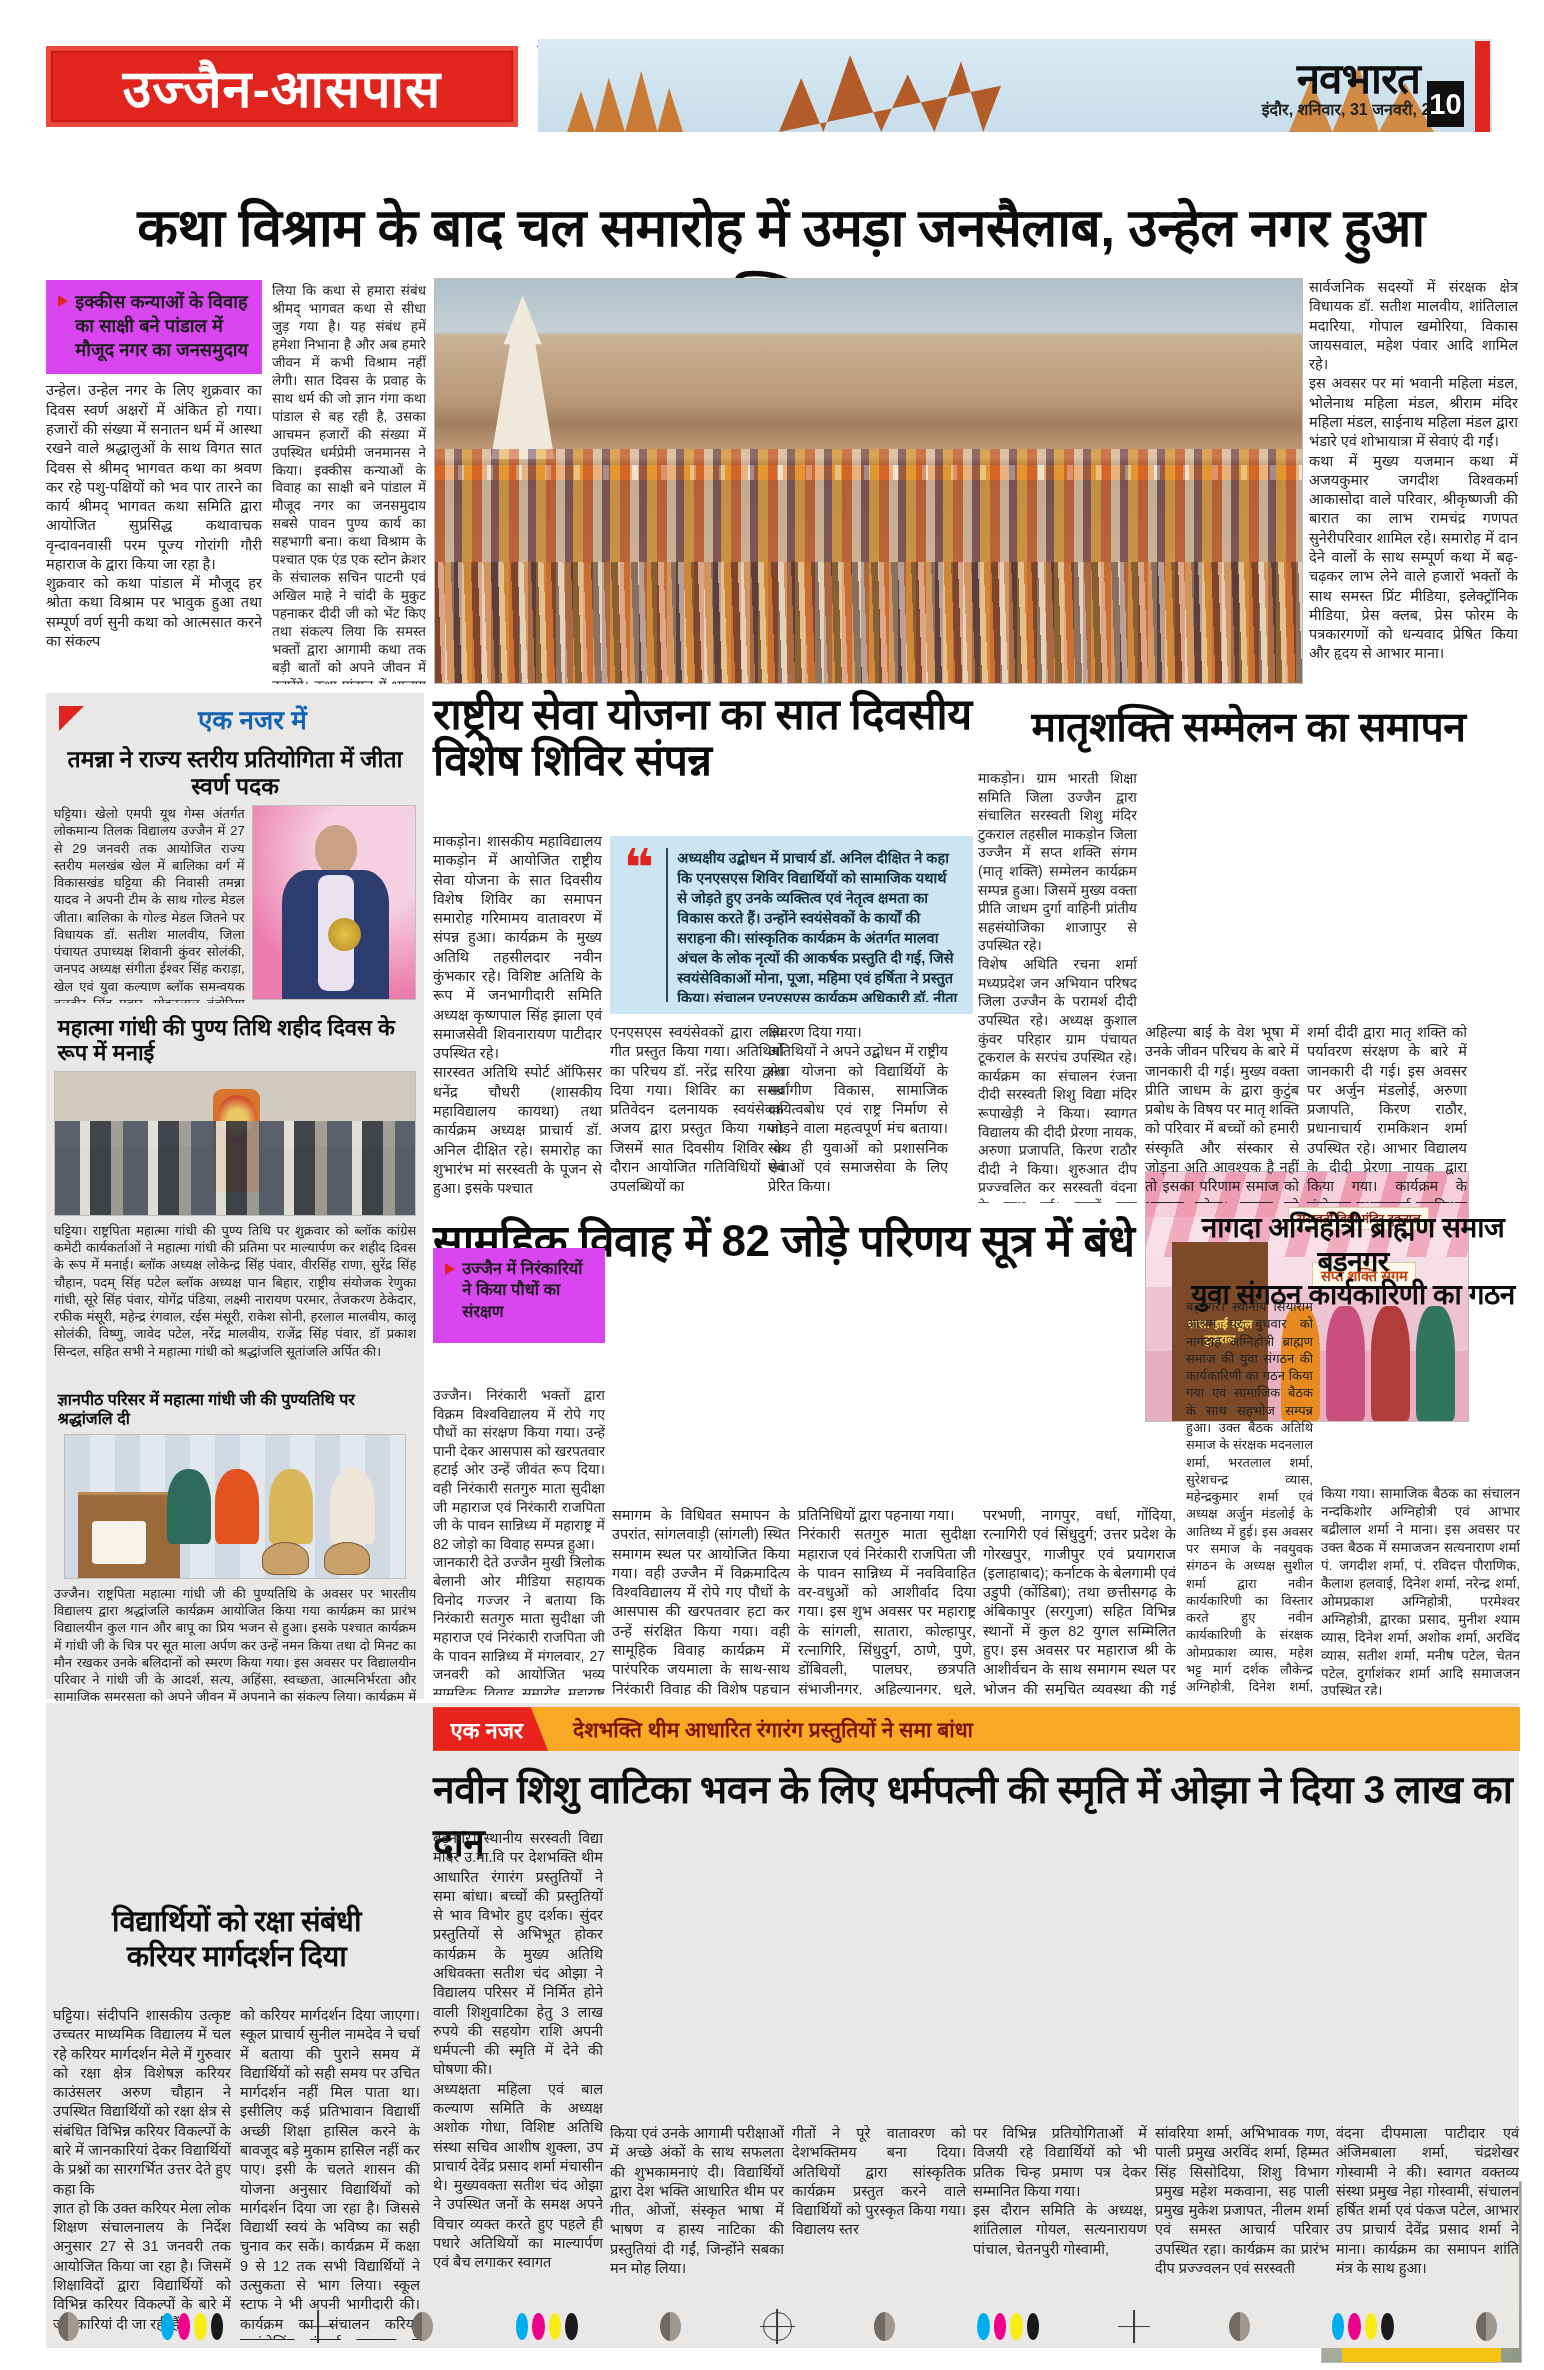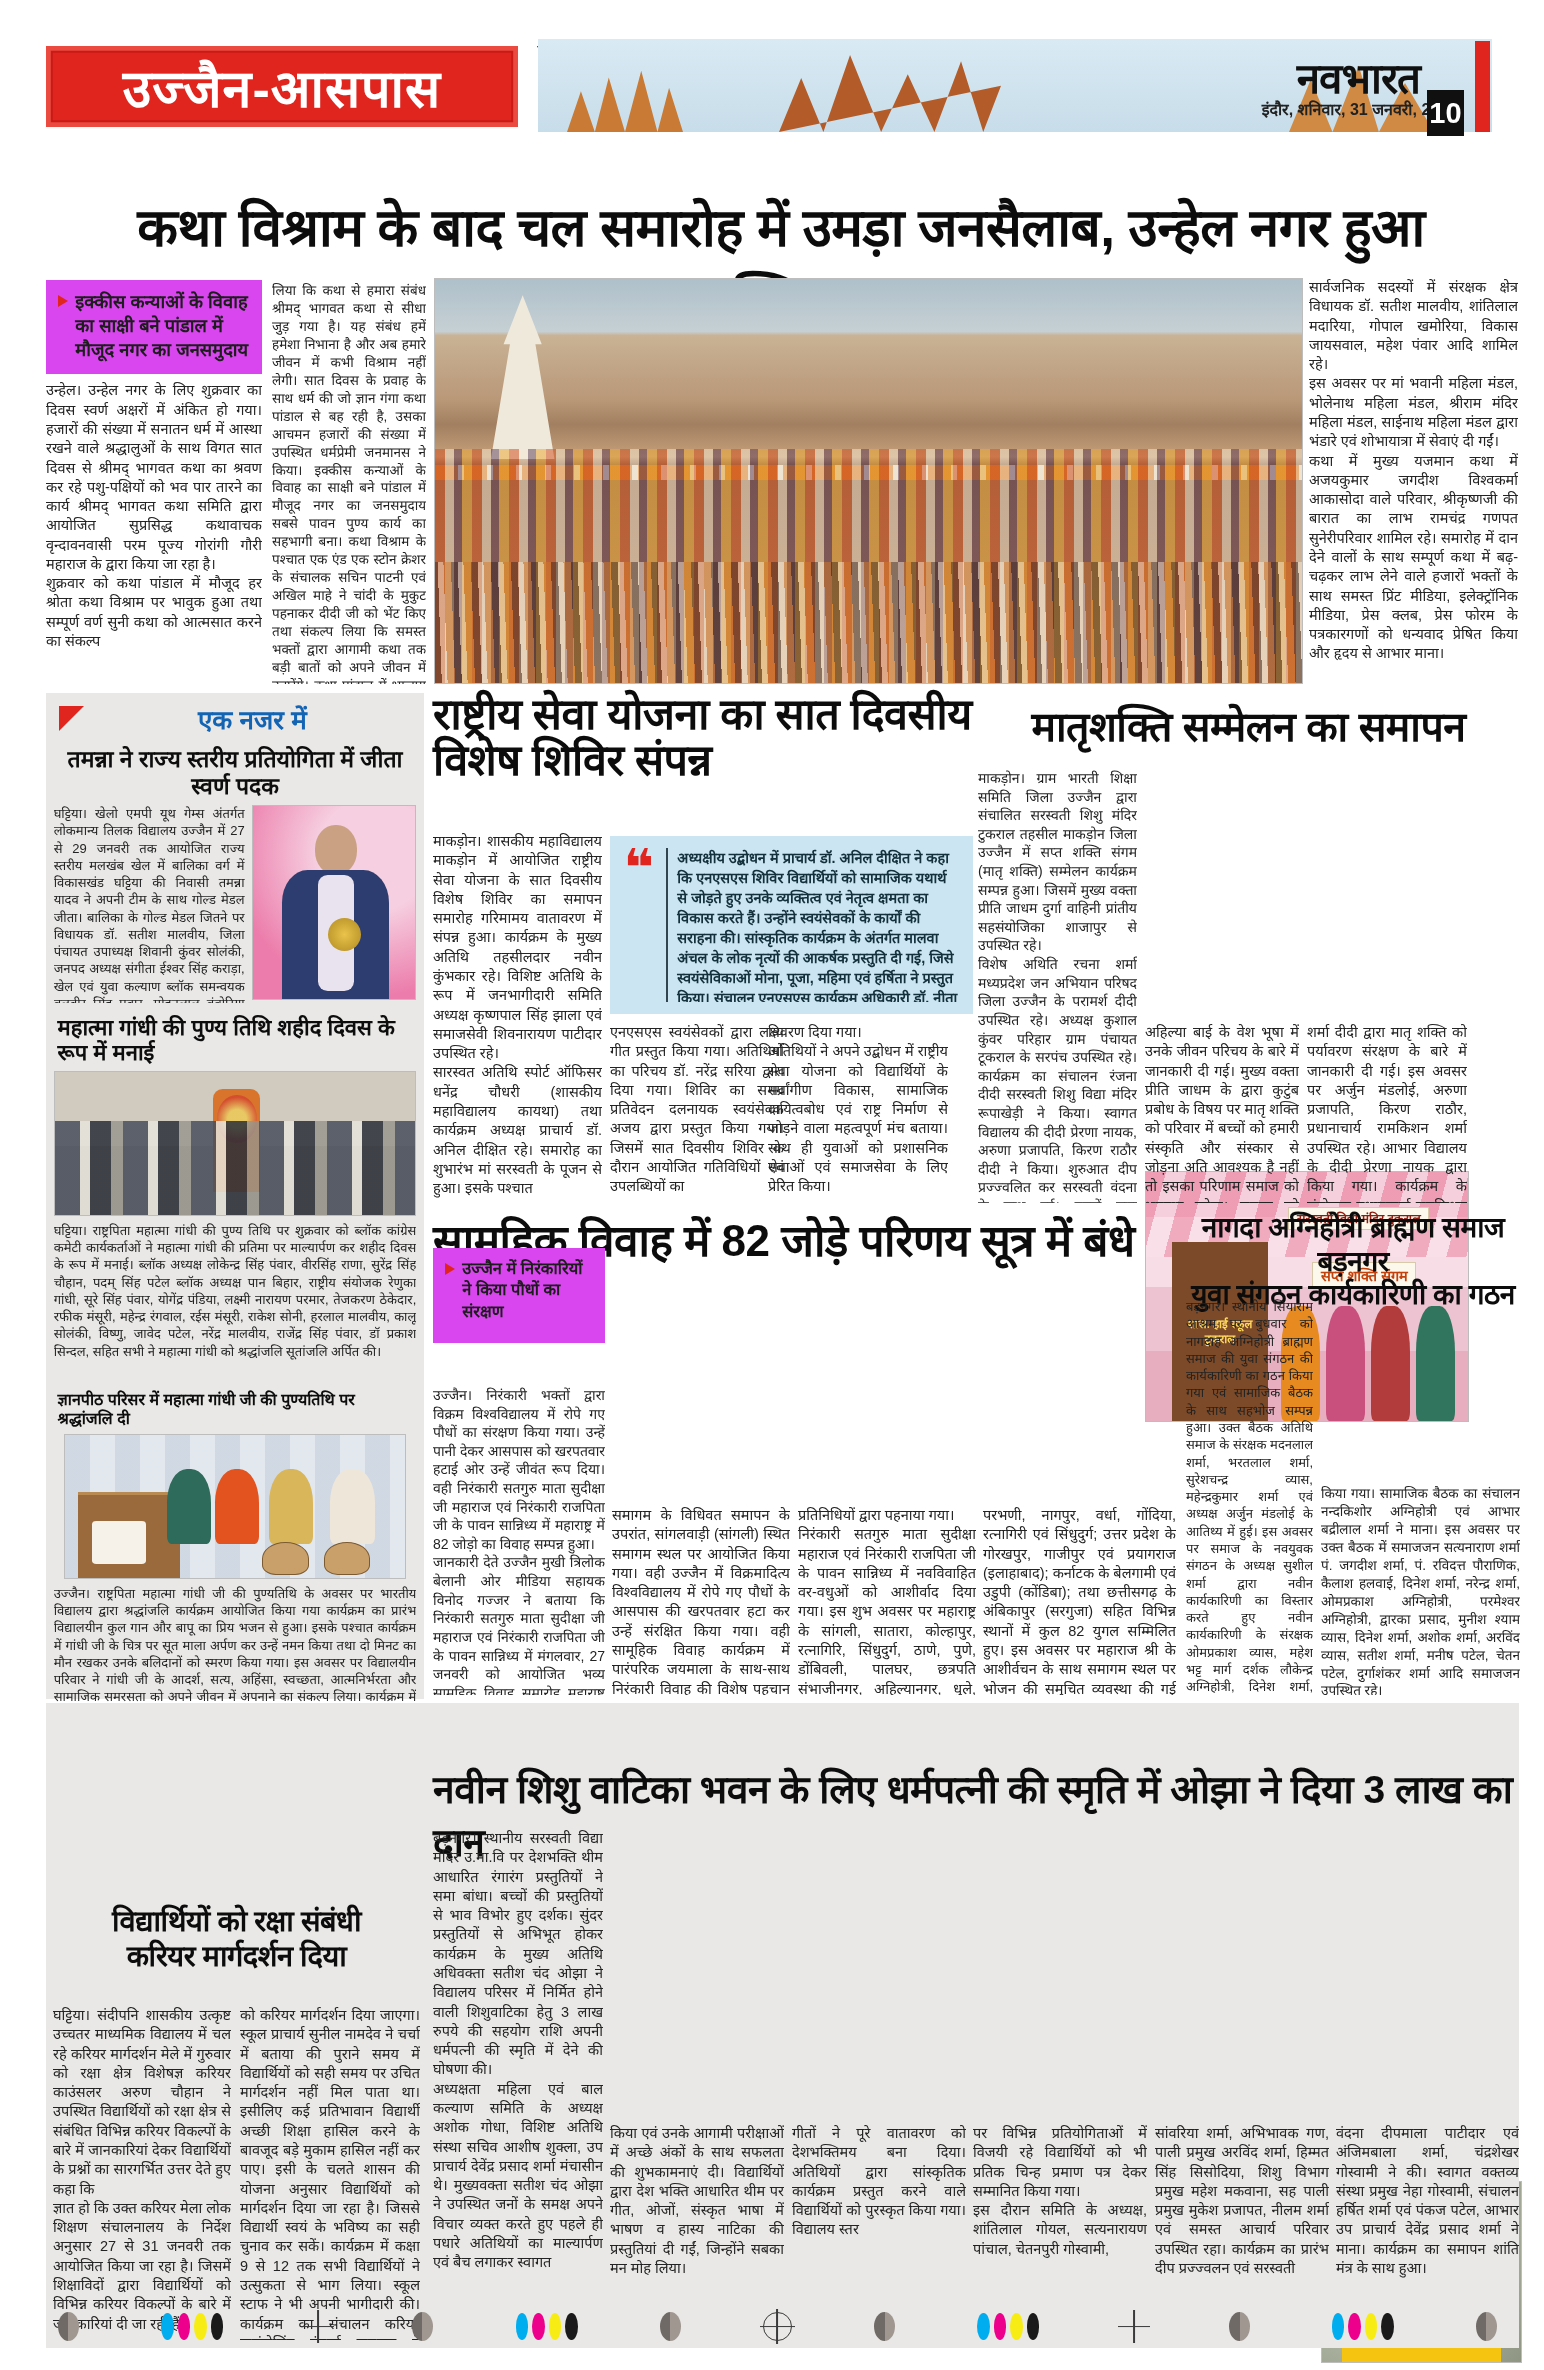--- a/index.html
+++ b/index.html
@@ -111,21 +111,21 @@
   <div class="abs tri" style="left:537px;top:46px;border-left:44px solid transparent;border-right:44px solid transparent;border-top:83px solid #141c22;"></div>
   <div class="abs tri" style="left:583px;top:46px;border-left:37px solid transparent;border-right:37px solid transparent;border-top:71px solid #f5a31d;"></div>
 
   <div class="abs header-panel" style="left:538px;top:39px;width:954px;height:93px;">
     <div class="temple t1"></div>
     <div class="temple t2"></div>
     <div class="temple t3"></div>
   </div>
   <div class="abs paper-name" style="left:1246px;top:48px;width:174px;">नवभारत</div>
   <div class="abs dateline" style="left:1163px;top:98px;width:294px;">इंदौर, शनिवार, 31 जनवरी, 2026</div>
-  <div class="abs page-box" style="left:1427px;top:90px;width:37px;height:46px;">
+  <div class="abs page-box" style="left:1427px;top:81px;width:37px;height:46px;">
     <span>10</span>
   </div>
   <div class="abs red-bar" style="left:1475px;top:41px;width:14.5px;height:91px;"></div>
 
   <div class="abs headline center" style="left:46px;top:189px;width:1470px;font-size:53px;">कथा विश्राम के बाद चल समारोह में उमड़ा जनसैलाब, उन्हेल नगर हुआ भक्तिमय</div>
 
   <div class="abs" style="left:46px;top:280px;width:216px;height:406px;">
     <div class="hl-box">
       <span class="mark-tri"></span>
       <p>इक्कीस कन्याओं के विवाह का साक्षी बने पांडाल में मौजूद नगर का जनसमुदाय</p>
@@ -245,20 +245,24 @@
   <div class="abs body-text" style="left:1321px;top:1485px;width:199px;height:210px;font-size:13.5px;">किया गया। सामाजिक बैठक का संचालन नन्दकिशोर अग्निहोत्री एवं आभार बद्रीलाल शर्मा ने माना। इस अवसर पर उक्त बैठक में समाजजन सत्यनाराण शर्मा पं. जगदीश शर्मा, पं. रविदत्त पौराणिक, कैलाश हलवाई, दिनेश शर्मा, नरेन्द्र शर्मा, ओमप्रकाश अग्निहोत्री, परमेश्वर अग्निहोत्री, द्वारका प्रसाद, मुनीश श्याम व्यास, दिनेश शर्मा, अशोक शर्मा, अरविंद व्यास, सतीश शर्मा, मनीष पटेल, चेतन पटेल, दुर्गाशंकर शर्मा आदि समाजजन उपस्थित रहे।</div>
 
   <div class="abs gray-panel" style="left:46px;top:1703px;width:1473px;height:645px;"></div>
 
   <div class="abs headline center" style="left:53px;top:1904px;width:367px;font-size:29px;line-height:1.2;white-space:pre-line;">विद्यार्थियों को रक्षा  संबंधी
 करियर मार्गदर्शन दिया</div>
   <div class="abs body-text" style="left:53px;top:2006px;width:178px;height:334px;">घट्टिया। संदीपनि शासकीय उत्कृष्ट उच्चतर माध्यमिक विद्यालय में चल रहे करियर मार्गदर्शन मेले में गुरुवार को रक्षा क्षेत्र विशेषज्ञ करियर काउंसलर अरुण चौहान ने उपस्थित विद्यार्थियों को रक्षा क्षेत्र से संबंधित विभिन्न करियर विकल्पों के बारे में जानकारियां देकर विद्यार्थियों के प्रश्नों का सारगर्भित उत्तर देते हुए कहा कि
 ज्ञात हो कि उक्त करियर मेला लोक शिक्षण संचालनालय के निर्देश अनुसार 27 से 31 जनवरी तक आयोजित किया जा रहा है। जिसमें शिक्षाविदों द्वारा विद्यार्थियों को विभिन्न करियर विकल्पों के बारे में जानकारियां दी जा रही हैं।</div>
   <div class="abs body-text" style="left:240px;top:2006px;width:180px;height:334px;">को करियर मार्गदर्शन दिया जाएगा। स्कूल प्राचार्य सुनील नामदेव ने चर्चा में बताया की पुराने समय में विद्यार्थियों को सही समय पर उचित मार्गदर्शन नहीं मिल पाता था। इसीलिए कई प्रतिभावान विद्यार्थी अच्छी शिक्षा हासिल करने के बावजूद बड़े मुकाम हासिल नहीं कर पाए। इसी के चलते शासन की योजना अनुसार विद्यार्थियों को मार्गदर्शन दिया जा रहा है। जिससे विद्यार्थी स्वयं के भविष्य का सही चुनाव कर सकें। कार्यक्रम में कक्षा 9 से 12 तक सभी विद्यार्थियों ने उत्सुकता से भाग लिया। स्कूल स्टाफ ने भी अपनी भागीदारी की। कार्यक्रम का संचालन करियर काउंसेलिंग इंचार्ज कुमावत ने किया।</div>
 
+  <div class="abs strip" style="left:433px;top:1707px;width:1087px;height:44px;">
+    <span class="strip-label">एक नजर</span>
+    <span class="strip-text">देशभक्ति थीम आधारित रंगारंग प्रस्तुतियों ने समा बांधा</span>
+  </div>
   <div class="abs headline" style="left:433px;top:1761px;width:1087px;font-size:39px;">नवीन शिशु वाटिका भवन के लिए धर्मपत्नी की स्मृति में ओझा ने दिया 3 लाख का दान</div>
   <div class="abs body-text" style="left:433px;top:1829px;width:170px;height:512px;">बड़नगर। स्थानीय सरस्वती विद्या मंदिर उ.मा.वि पर देशभक्ति थीम आधारित रंगारंग प्रस्तुतियों ने समा बांधा। बच्चों की प्रस्तुतियों से भाव विभोर हुए दर्शक। सुंदर प्रस्तुतियों से अभिभूत होकर कार्यक्रम के मुख्य अतिथि अधिवक्ता सतीश चंद ओझा ने विद्यालय परिसर में निर्मित होने वाली शिशुवाटिका हेतु 3 लाख रुपये की सहयोग राशि अपनी धर्मपत्नी की स्मृति में देने की घोषणा की।
 अध्यक्षता महिला एवं बाल कल्याण समिति के अध्यक्ष अशोक गोधा, विशिष्ट अतिथि संस्था सचिव आशीष शुक्ला, उप प्राचार्य देवेंद्र प्रसाद शर्मा मंचासीन थे। मुख्यवक्ता सतीश चंद ओझा ने उपस्थित जनों के समक्ष अपने विचार व्यक्त करते हुए पहले ही पधारे अतिथियों का माल्यार्पण एवं बैच लगाकर स्वागत</div>
 
   <div class="abs body-text" style="left:610px;top:2124px;width:174px;height:216px;">किया एवं उनके आगामी परीक्षाओं में अच्छे अंकों के साथ सफलता की शुभकामनाएं दी। विद्यार्थियों द्वारा देश भक्ति आधारित थीम पर गीत, ओजों, संस्कृत भाषा में भाषण व हास्य नाटिका की प्रस्तुतियां दी गईं, जिन्होंने सबका मन मोह लिया।</div>
   <div class="abs body-text" style="left:792px;top:2124px;width:174px;height:216px;">गीतों ने पूरे वातावरण को देशभक्तिमय बना दिया। अतिथियों द्वारा सांस्कृतिक कार्यक्रम प्रस्तुत करने वाले विद्यार्थियों को पुरस्कृत किया गया। विद्यालय स्तर</div>
   <div class="abs body-text" style="left:973px;top:2124px;width:174px;height:216px;">पर विभिन्न प्रतियोगिताओं में विजयी रहे विद्यार्थियों को भी प्रतिक चिन्ह प्रमाण पत्र देकर सम्मानित किया गया।
 इस दौरान समिति के अध्यक्ष, शांतिलाल गोयल, सत्यनारायण पांचाल, चेतनपुरी गोस्वामी,</div>
   <div class="abs body-text" style="left:1155px;top:2124px;width:174px;height:216px;">सांवरिया शर्मा, अभिभावक गण, पाली प्रमुख अरविंद शर्मा, हिम्मत सिंह सिसोदिया, शिशु विभाग प्रमुख महेश मकवाना, सह पाली प्रमुख मुकेश प्रजापत, नीलम शर्मा एवं समस्त आचार्य परिवार उपस्थित रहा। कार्यक्रम का प्रारंभ दीप प्रज्ज्वलन एवं सरस्वती</div>
   <div class="abs body-text" style="left:1336px;top:2124px;width:183px;height:216px;">वंदना दीपमाला पाटीदार एवं अंजिमबाला शर्मा, चंद्रशेखर गोस्वामी ने की। स्वागत वक्तव्य संस्था प्रमुख नेहा गोस्वामी, संचालन हर्षित शर्मा एवं पंकज पटेल, आभार उप प्राचार्य देवेंद्र प्रसाद शर्मा ने माना। कार्यक्रम का समापन शांति मंत्र के साथ हुआ।</div>

